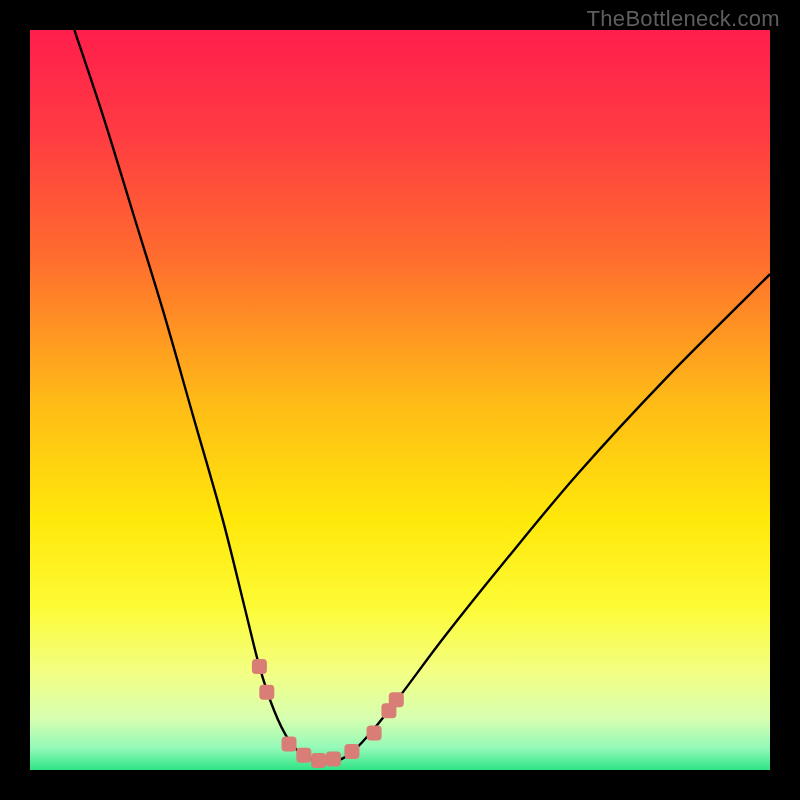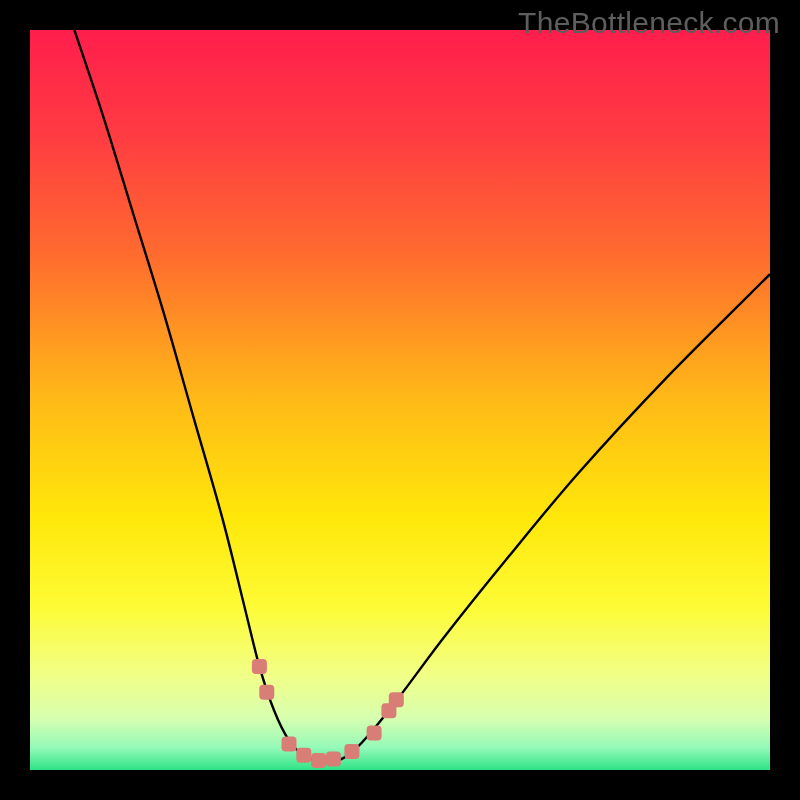--- a/index.html
+++ b/index.html
@@ -15,21 +15,21 @@
     width: 800px;
     height: 800px;
     position: relative;
     background: #000;
   }
   .watermark {
     position: absolute;
     top: 6px;
     right: 20px;
     color: #5e5e5e;
-    font-size: 30px;
+    font-size: 22px;
     font-weight: 500;
     letter-spacing: 0.3px;
     z-index: 10;
   }
   svg {
     display: block;
   }
 </style>
 </head>
 <body>

